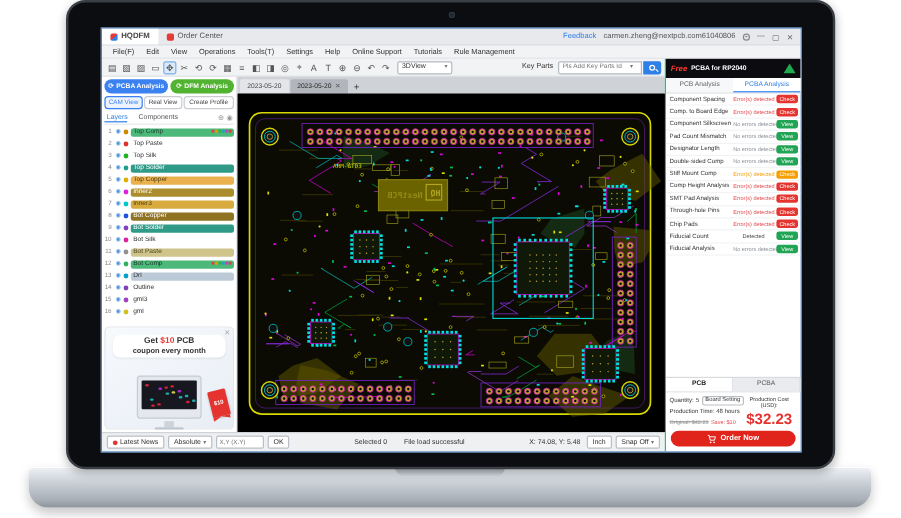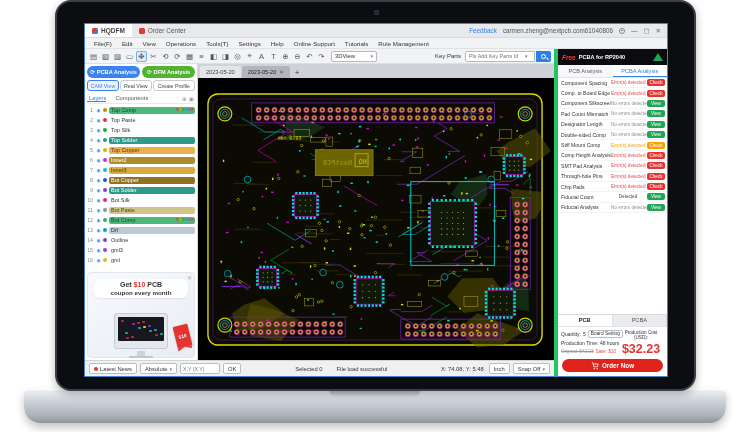--- a/index.html
+++ b/index.html
@@ -142,21 +142,21 @@
   .sbtn { height:11px; background:#fff; border:1px solid #b9bec5; border-radius:2px;
     display:flex; align-items:center; justify-content:center; gap:2px; font-size:5.8px;
     color:#333; padding:0 4px; }
   .reddot { width:4px; height:4px; border-radius:50%; background:#e5342f; }
   .coord-input { height:11px; width:40px; background:#fff; border:1px solid #b9bec5;
     border-radius:2px; font-size:5.2px; color:#333; padding:0 2px; font-family:inherit; outline:none; }
   .smsg { flex:1; display:flex; justify-content:center; gap:14px; font-size:5.8px; color:#333; }
   .scoords { font-size:5.8px; color:#333; margin-right:2px; }
 
   
-  .rightpanel { width:113px; background:#fff; border-left:4px solid #22c55e;
+  .rightpanel { width:113px; background:#fff; border-left:1px solid #22c55e;
     display:flex; flex-direction:column; min-height:0; }
   .adbanner { height:16px; background:#0b0b10; display:flex; align-items:center; gap:3px;
     padding:0 4px; flex:0 0 auto; }
   .ad-free { color:#ff3b30; font-weight:bold; font-style:italic; font-size:6.5px; }
   .ad-rest { color:#fff; font-size:5.6px; font-weight:bold; flex:1; white-space:nowrap; overflow:hidden; }
   .ad-logo { width:0; height:0; border-left:5px solid transparent; border-right:5px solid transparent;
     border-bottom:8px solid #1fa84f; }
   .rtabs { height:13px; display:flex; background:#f7f8fa; border-bottom:1px solid #e3e5e9; flex:0 0 auto; }
   .rtab { flex:1; display:flex; align-items:center; justify-content:center; font-size:5.6px; color:#666; }
   .rtab.active { color:#2f7fe8; border-bottom:1.5px solid #2f7fe8; background:#fff; }

